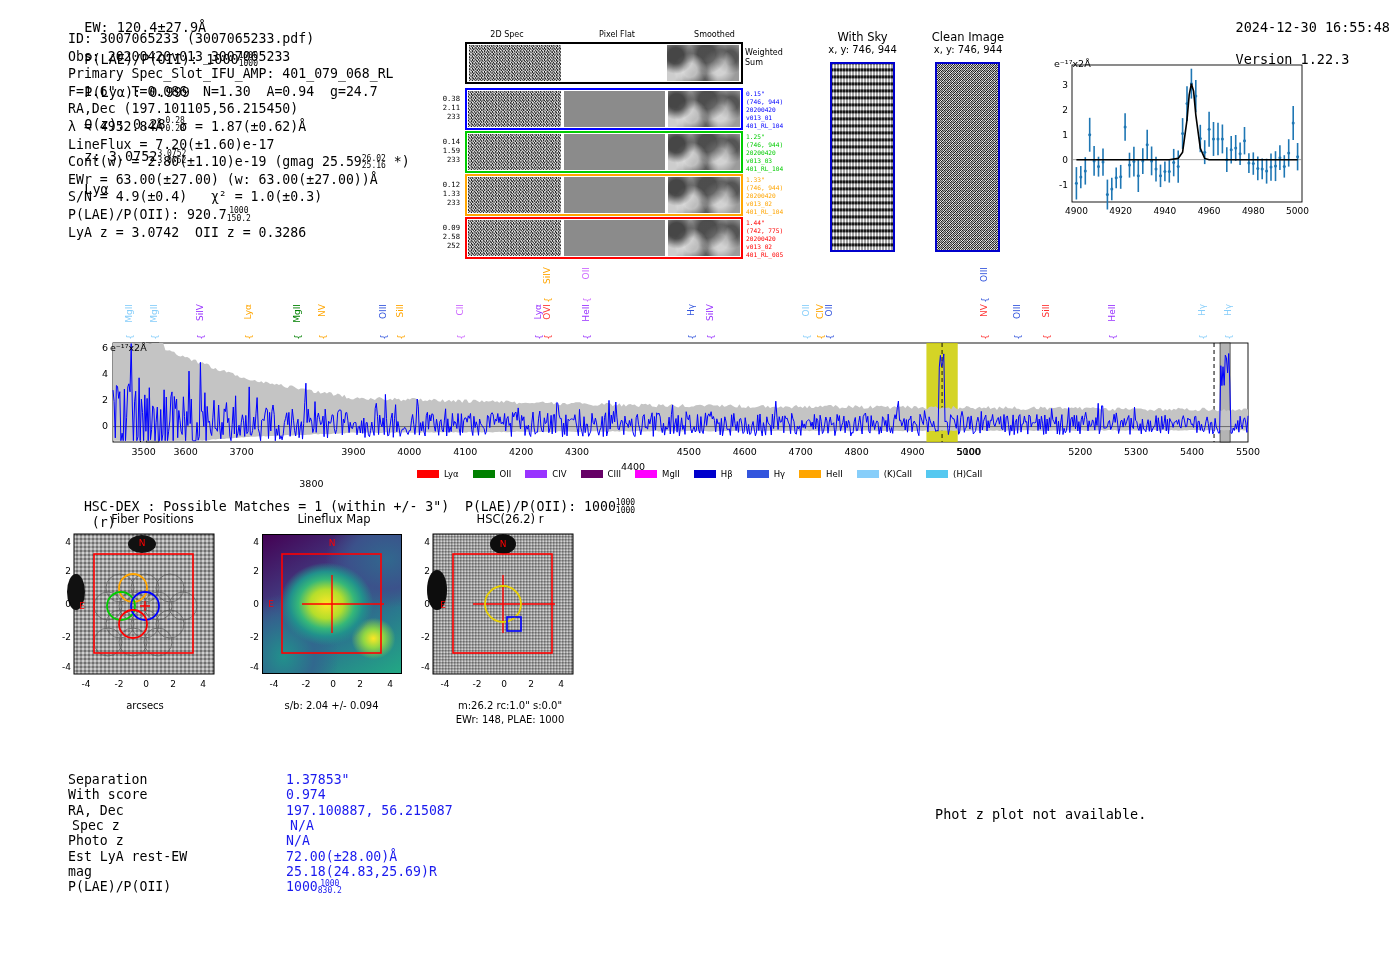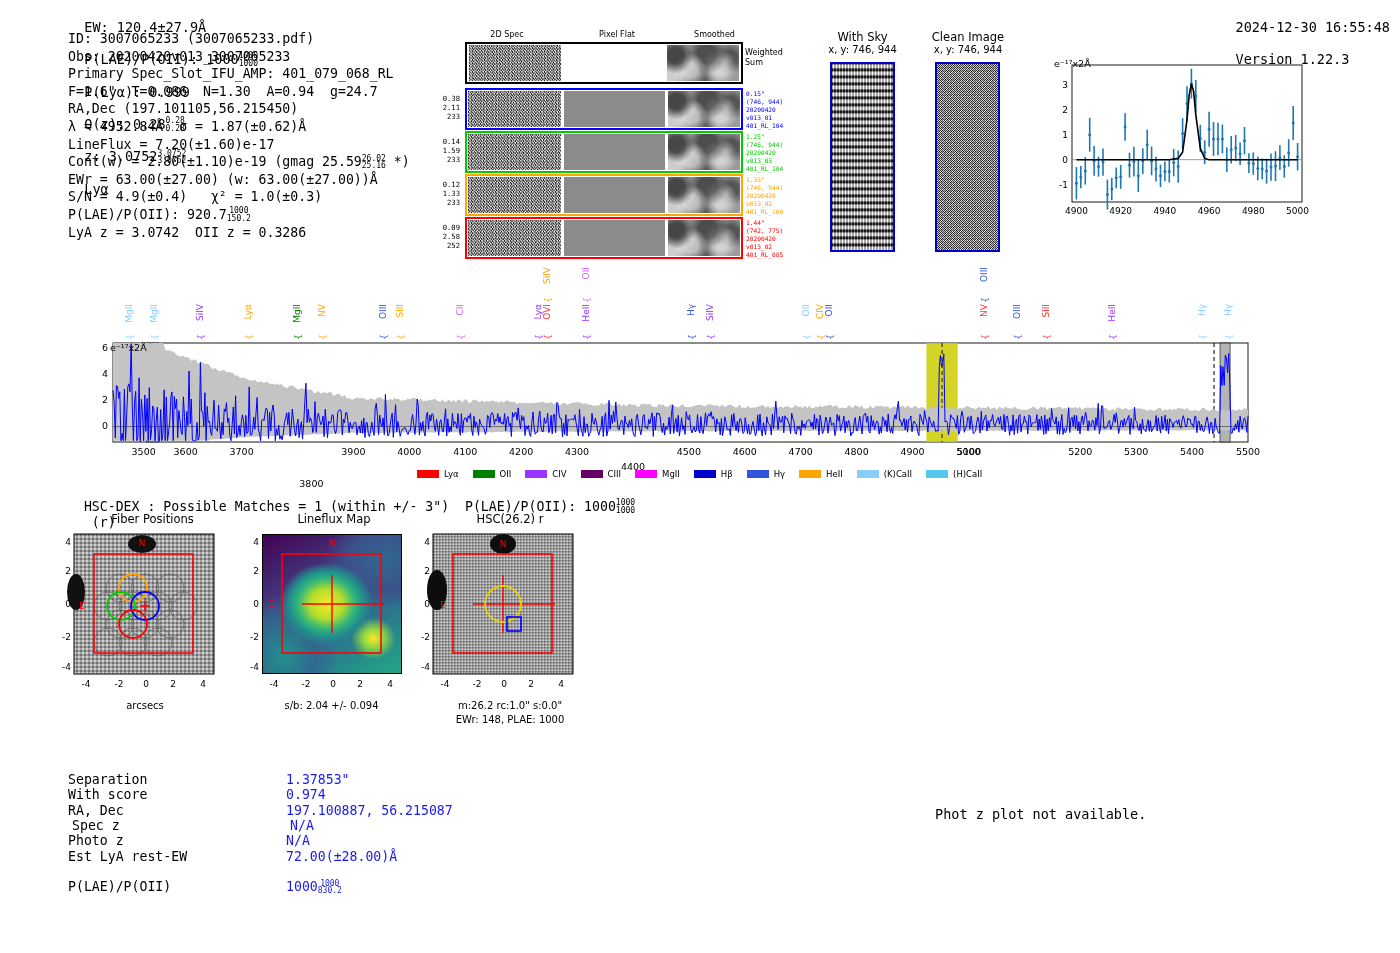--- a/index.html
+++ b/index.html
@@ -643,19 +643,23 @@
       <span class="v" style="color: rgb(26, 26, 238);">N/A</span>
     </div>
     <div class="abs" style="left: 0px; top: 61.2px; width: 470px; height: 15px;">
       <span class="k">Photo z</span>
       <span class="v" style="color: rgb(26, 26, 238);">N/A</span>
     </div>
     <div class="abs" style="left: 0px; top: 76.5px; width: 470px; height: 15px;">
       <span class="k">Est LyA rest-EW</span>
       <span class="v" style="color: rgb(26, 26, 238);">72.00(±28.00)Å</span>
     </div>
+    <div class="abs" style="left: 0px; top: 91.8px; width: 470px; height: 15px;">
+      <span class="k">mag</span>
+      <span class="v" style="color: rgb(26, 26, 238);">25.18(24.83,25.69)R</span>
+    </div>
     <div class="abs" style="left: 0px; top: 107.1px; width: 470px; height: 15px;">
       <span class="k">P(LAE)/P(OII)</span>
       <span class="v" style="color: rgb(26, 26, 238);">1000<sub class="frac"><b>1000</b><b>830.2</b></sub></span>
     </div>
   </div>
 
 <div class="abs mono" id="notavail">Phot z plot not available.</div>
 
 </body></html>

